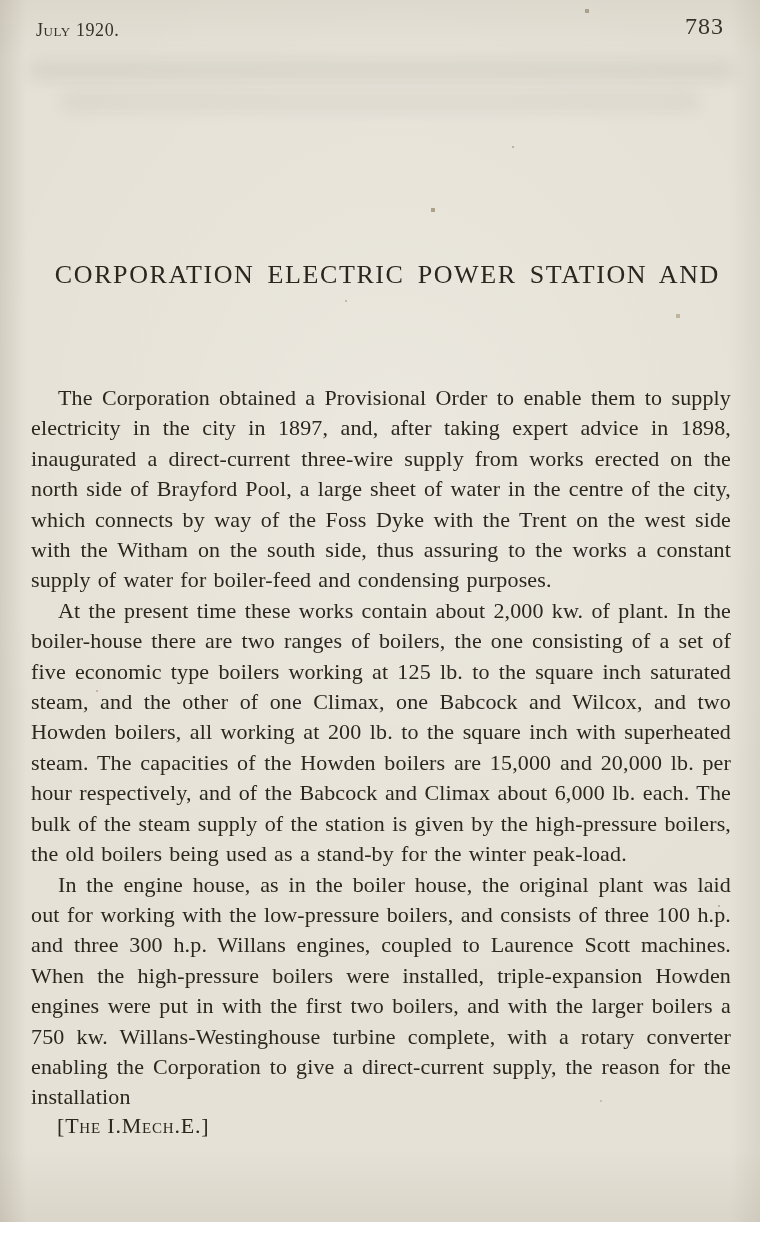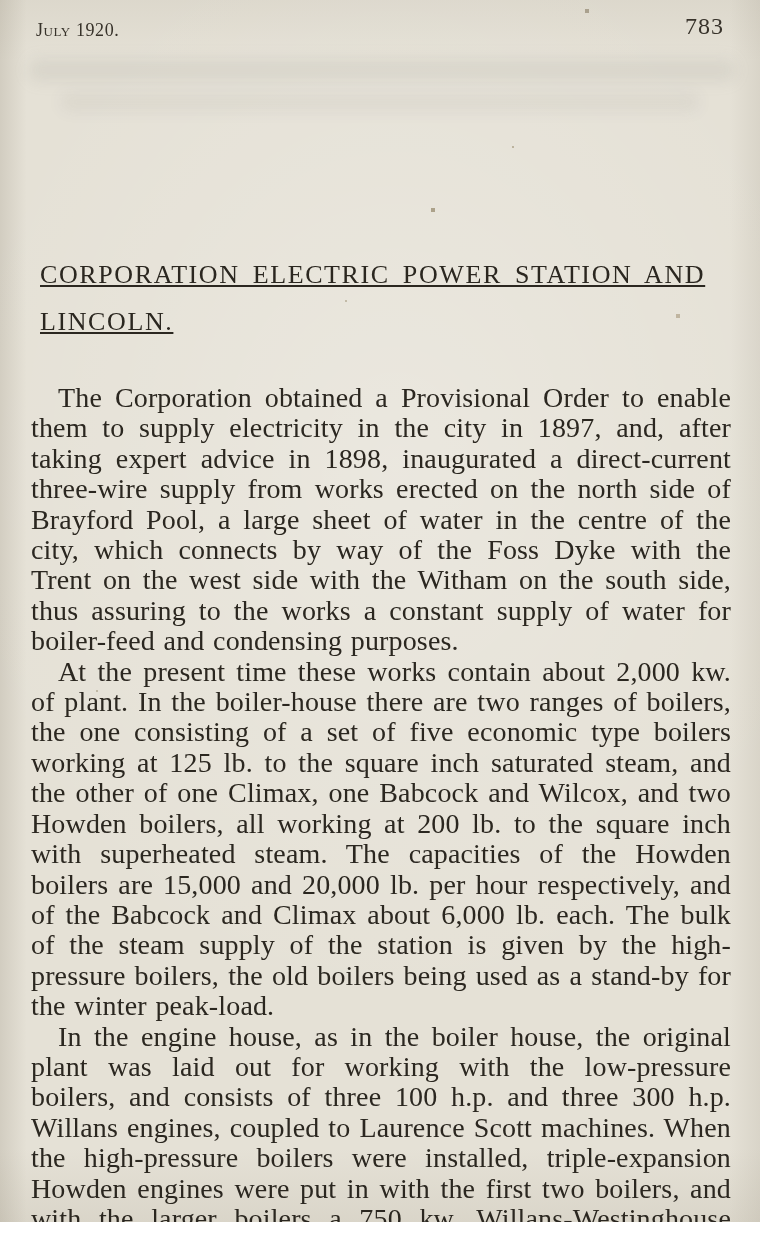--- a/index.html
+++ b/index.html
@@ -62,38 +62,37 @@
   .page-number {
     position: absolute;
     top: 13px; right: 36px;
     font-size: 24px;
     letter-spacing: 1px;
     color: var(--ink-soft);
   }
   .title-block {
     position: absolute;
     top: 251px; left: 40px; right: 40px;
-    text-align: left;
-    text-decoration: underline;
+    text-align: right;
   }
   .title-line {
     font-size: 26px;
     line-height: 47px;
     letter-spacing: 1.6px;
     word-spacing: 5px;
     color: var(--ink);
   }
   .body-block {
     position: absolute;
     top: 383px;
     left: 31px;
     width: 700px;
   }
   .para {
-    font-size: 28px;
+    font-size: 22px;
     line-height: 30.4px;
     text-align: justify;
     text-indent: 27px;
     letter-spacing: 0.15px;
     word-spacing: 1.5px;
     color: var(--ink);
     hyphens: none;
   }
   .footer-sig {
     padding-left: 26px;
@@ -111,21 +110,20 @@
   <div class="bleed bleed-1"></div>
   <div class="bleed bleed-2"></div>
   <div class="speckles"></div>
 
   <div class="running-head-left">July 1920.</div>
 
   <div class="page-number">783</div>
 
   <div class="title-block">
     <div class="title-line">CORPORATION ELECTRIC POWER STATION AND</div>
-    <div class="title-line">LINCOLN.</div>
   </div>
 
   <div class="body-block">
     <div>
         <p class="para">The Corporation obtained a Provisional Order to enable them to supply electricity in the city in 1897, and, after taking expert advice in 1898, inaugurated a direct-current three-wire supply from works erected on the north side of Brayford Pool, a large sheet of water in the centre of the city, which connects by way of the Foss Dyke with the Trent on the west side with the Witham on the south side, thus assuring to the works a constant supply of water for boiler-feed and condensing purposes.</p>
         <p class="para">At the present time these works contain about 2,000 kw. of plant.  In the boiler-house there are two ranges of boilers, the one consisting of a set of five economic type boilers working at 125 lb. to the square inch saturated steam, and the other of one Climax, one Babcock and Wilcox, and two Howden boilers, all working at 200 lb. to the square inch with superheated steam.  The capacities of the Howden boilers are 15,000 and 20,000 lb. per hour respectively, and of the Babcock and Climax about 6,000 lb. each.  The bulk of the steam supply of the station is given by the high-pressure boilers, the old boilers being used as a stand-by for the winter peak-load.</p>
         <p class="para">In the engine house, as in the boiler house, the original plant was laid out for working with the low-pressure boilers, and consists of three 100 h.p. and three 300 h.p. Willans engines, coupled to Laurence Scott machines.  When the high-pressure boilers were installed, triple-expansion Howden engines were put in with the first two boilers, and with the larger boilers a 750 kw. Willans-Westinghouse turbine complete, with a rotary  converter enabling the Corporation to give a direct-current supply, the reason for the installation</p>
       </div>
     <div class="footer-sig">[The I.Mech.E.]</div>
   </div>

